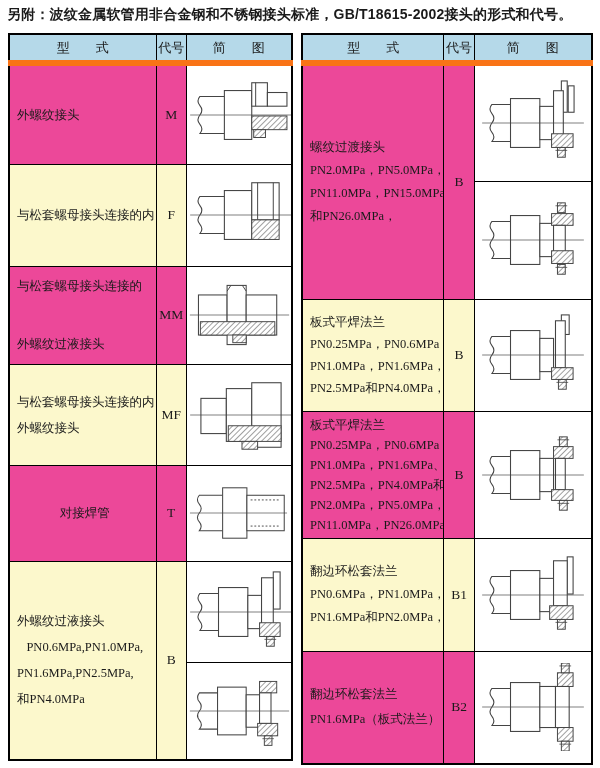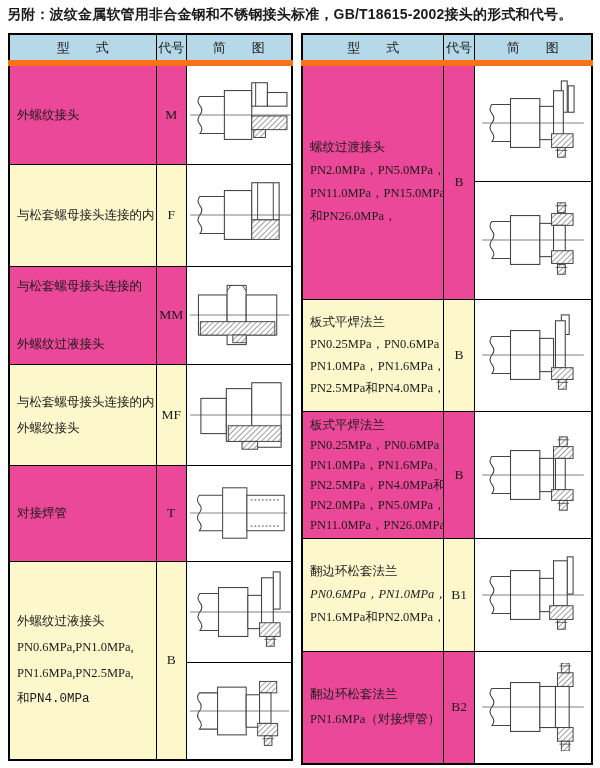--- a/index.html
+++ b/index.html
@@ -126,40 +126,40 @@
             <rect x="40" y="18" width="26" height="54" stroke="#444" stroke-width="1.1" fill="#fff"></rect>
             <rect x="66" y="12" width="30" height="66" stroke="#444" stroke-width="1.1" fill="#fff"></rect>
             <rect x="42" y="56" width="54" height="16" fill="url(#h)" stroke="#444" stroke-width="1"></rect>
             <rect x="56" y="72" width="16" height="8" fill="url(#h)" stroke="#444" stroke-width="1"></rect>
             <line x1="3" y1="45" x2="107" y2="45" stroke="#444" stroke-width="0.7"></line>
           </svg>
         </td>
       </tr>
       <tr style="height: 96px;">
         <td class="type">
-          <div class="tline" style="line-height: 26px;">对接焊管</div>
+          <div class="tline" style="line-height: 26px; text-align: center;">对接焊管</div>
         </td>
         <td class="code">T</td>
         <td class="diag">
           <svg viewBox="0 0 110 90" width="103" height="84">
             <path d="M38,26 L13,26 q-4,4.75 0,9.5 q4,4.75 0,9.5 q-4,4.75 0,9.5 q4,4.75 0,9.5 L38,64" stroke="#444" stroke-width="1.1" fill="#fff"></path>
             <rect x="38" y="18" width="26" height="54" stroke="#444" stroke-width="1.1" fill="#fff"></rect>
             <rect x="64" y="26" width="40" height="38" stroke="#444" stroke-width="1.1" fill="#fff"></rect>
             <line x1="68" y1="31" x2="100" y2="31" stroke="#444" stroke-width="1" stroke-dasharray="2,2"></line>
             <line x1="68" y1="59" x2="100" y2="59" stroke="#444" stroke-width="1" stroke-dasharray="2,2"></line>
             <line x1="3" y1="45" x2="107" y2="45" stroke="#444" stroke-width="0.7"></line>
           </svg>
         </td>
       </tr>
       <tr style="height: 101px;">
         <td class="type hl" rowspan="2">
           <div class="tline" style="line-height: 26px;">外螺纹过液接头</div>
-          <div class="tline" style="line-height: 26px;">PN0.6MPa,PN1.0MPa,</div>
+          <div class="tline" style="line-height: 26px; text-align: center;">PN0.6MPa,PN1.0MPa,</div>
           <div class="tline" style="line-height: 26px;">PN1.6MPa,PN2.5MPa,</div>
-          <div class="tline" style="line-height: 26px; font-family: Liberation Mono, monospace;">和PN4.0MPa</div>
+          <div class="tline" style="line-height: 26px;">和PN4.0MPa</div>
         </td>
         <td class="code hl" rowspan="2">B</td>
         <td class="diag">
           <svg viewBox="0 0 110 90" width="108" height="88">
             <path d="M38,26 L13,26 q-4,4.75 0,9.5 q4,4.75 0,9.5 q-4,4.75 0,9.5 q4,4.75 0,9.5 L38,64" stroke="#444" stroke-width="1.1" fill="#fff"></path>
             <rect x="32" y="20" width="30" height="50" stroke="#444" stroke-width="1.1" fill="#fff"></rect>
             <rect x="62" y="28" width="14" height="34" stroke="#444" stroke-width="1.1" fill="#fff"></rect>
             <rect x="88" y="4" width="7" height="38" stroke="#444" stroke-width="1.1" fill="#fff"></rect>
             <rect x="76" y="10" width="12" height="48" stroke="#444" stroke-width="1.1" fill="#fff"></rect>
             <rect x="74" y="56" width="21" height="14" fill="url(#h)" stroke="#444" stroke-width="1"></rect>
@@ -283,42 +283,42 @@
             <rect x="74" y="60" width="22" height="11" fill="url(#h)" stroke="#444" stroke-width="1"></rect>
             <rect x="82" y="71" width="8" height="10" fill="url(#h)" stroke="#444" stroke-width="1"></rect>
             <line x1="80" y1="74" x2="92" y2="74" stroke="#444" stroke-width="0.8"></line>
             <line x1="3" y1="45" x2="107" y2="45" stroke="#444" stroke-width="0.7"></line>
           </svg>
         </td>
       </tr>
       <tr style="height: 113px;">
         <td class="type hl">
           <div class="tline" style="line-height: 23px;">翻边环松套法兰</div>
-          <div class="tline" style="line-height: 23px; font-style: italic;">PN0.6MPa，PN1.0MPa，</div>
+          <div class="tline" style="line-height: 23px;">PN0.6MPa，PN1.0MPa，</div>
           <div class="tline" style="line-height: 23px;">PN1.6MPa和PN2.0MPa，</div>
         </td>
         <td class="code hl">B1</td>
         <td class="diag">
           <svg viewBox="0 0 110 90" width="108" height="88">
             <path d="M38,26 L13,26 q-4,4.75 0,9.5 q4,4.75 0,9.5 q-4,4.75 0,9.5 q4,4.75 0,9.5 L38,64" stroke="#444" stroke-width="1.1" fill="#fff"></path>
             <rect x="32" y="20" width="30" height="50" stroke="#444" stroke-width="1.1" fill="#fff"></rect>
             <rect x="62" y="28" width="14" height="34" stroke="#444" stroke-width="1.1" fill="#fff"></rect>
             <rect x="90" y="6" width="6" height="38" stroke="#444" stroke-width="1.1" fill="#fff"></rect>
             <rect x="76" y="10" width="14" height="46" stroke="#444" stroke-width="1.1" fill="#fff"></rect>
             <rect x="72" y="56" width="24" height="14" fill="url(#h)" stroke="#444" stroke-width="1"></rect>
             <rect x="80" y="70" width="8" height="10" fill="url(#h)" stroke="#444" stroke-width="1"></rect>
             <line x1="78" y1="73" x2="90" y2="73" stroke="#444" stroke-width="0.8"></line>
             <line x1="3" y1="45" x2="107" y2="45" stroke="#444" stroke-width="0.7"></line>
           </svg>
         </td>
       </tr>
       <tr style="height: 113px;">
         <td class="type">
           <div class="tline" style="line-height: 25px;">翻边环松套法兰</div>
-          <div class="tline" style="line-height: 25px;">PN1.6MPa（对接焊管）</div>
+          <div class="tline" style="line-height: 25px;">PN1.6MPa（板式法兰）</div>
         </td>
         <td class="code">B2</td>
         <td class="diag">
           <svg viewBox="0 0 110 90" width="108" height="88">
             <path d="M38,26 L13,26 q-4,4.75 0,9.5 q4,4.75 0,9.5 q-4,4.75 0,9.5 q4,4.75 0,9.5 L38,64" stroke="#444" stroke-width="1.1" fill="#fff"></path>
             <rect x="32" y="20" width="30" height="50" stroke="#444" stroke-width="1.1" fill="#fff"></rect>
             <rect x="62" y="24" width="16" height="42" stroke="#444" stroke-width="1.1" fill="#fff"></rect>
             <rect x="80" y="10" width="16" height="14" fill="url(#h)" stroke="#444" stroke-width="1"></rect>
             <rect x="78" y="24" width="14" height="42" stroke="#444" stroke-width="1.1" fill="#fff"></rect>
             <rect x="80" y="66" width="16" height="14" fill="url(#h)" stroke="#444" stroke-width="1"></rect>

